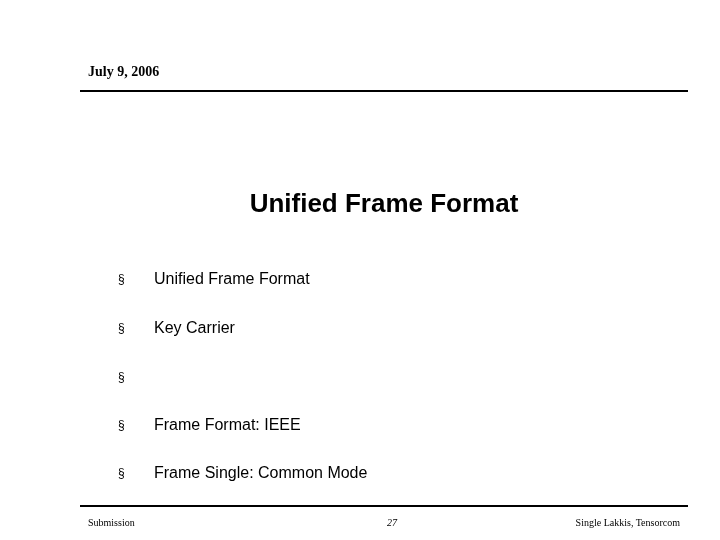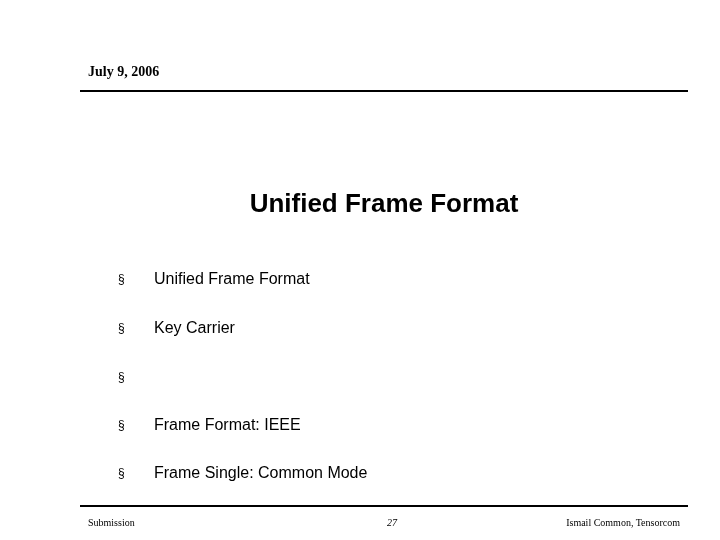--- a/index.html
+++ b/index.html
@@ -71,16 +71,16 @@
     </div>
     <div class="bullet-row">
       <span class="bullet-mark">§</span>
       <span>Frame Single: Common Mode</span>
     </div>
   </div>
 
   <div class="footer">
     <span>Submission</span>
     <span class="footer-center">27</span>
-    <span>Ismail Common, Tensorcom</span>
+    <span>Single Lakkis, Tensorcom</span>
   </div>
 
 </div>
 
 </body></html>

